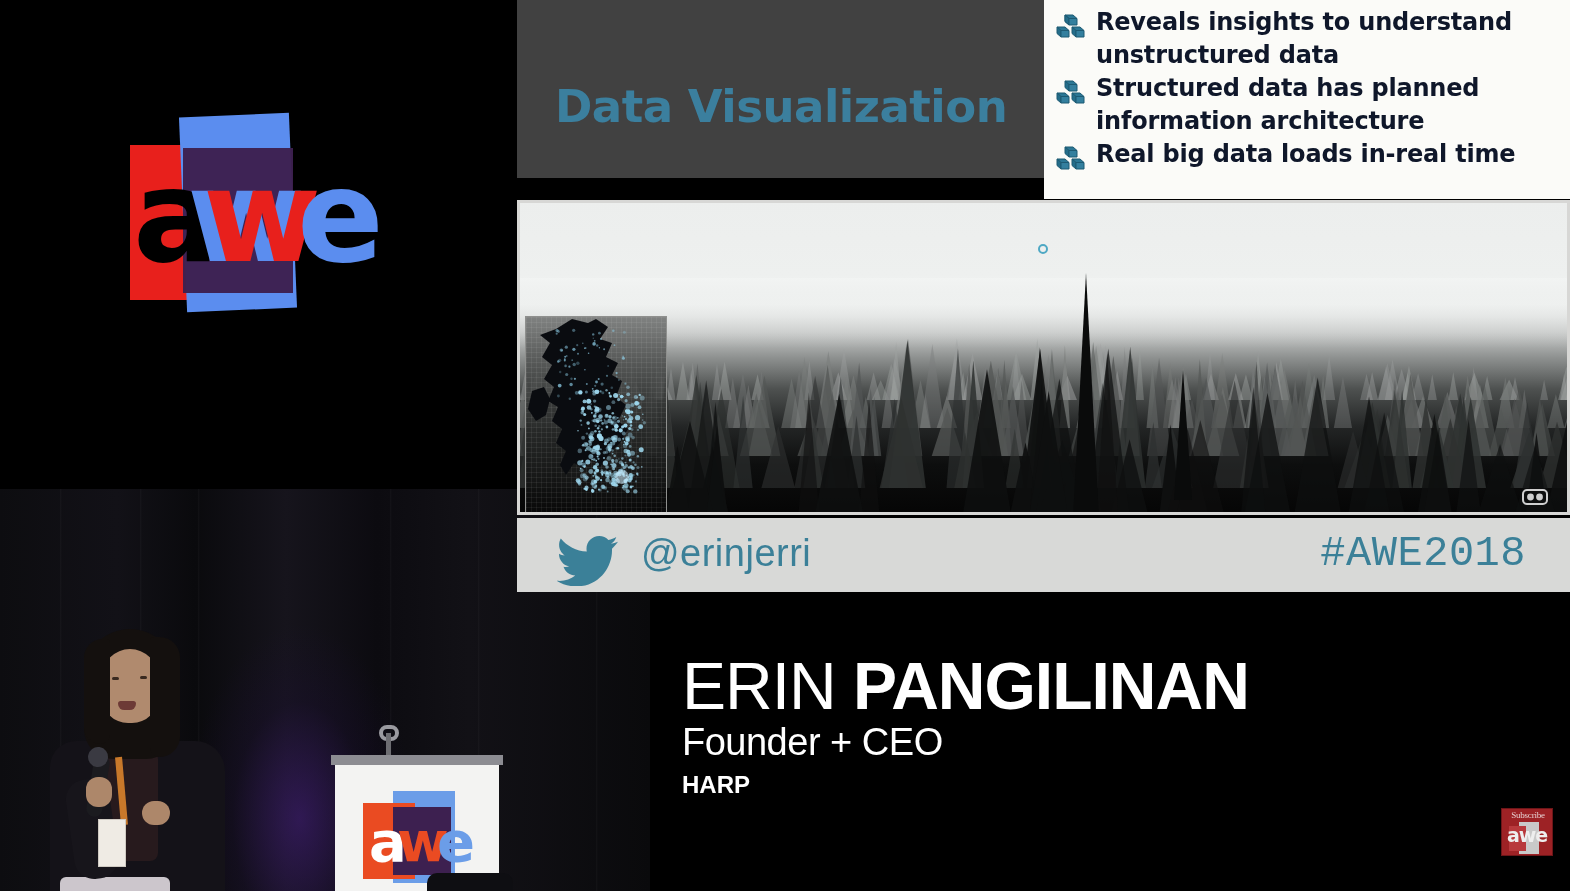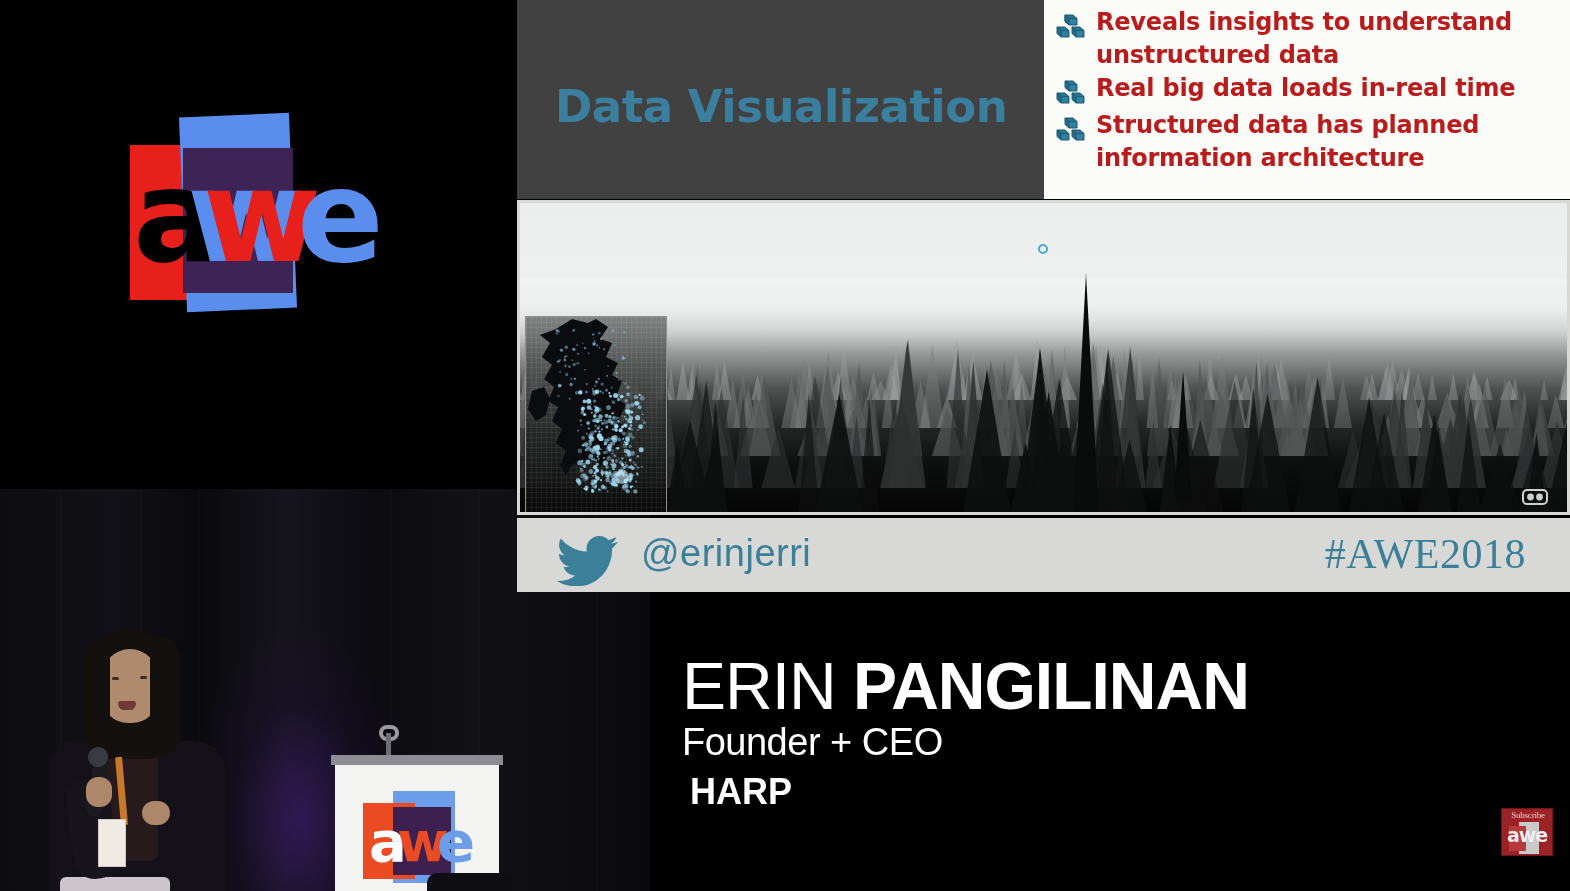--- a/index.html
+++ b/index.html
@@ -147,39 +147,39 @@
   .pl-e { position:absolute; left:72px; top:0; color:#6b9de8; }
   .podium-dark-obj {
     position:absolute; left:96px; top:118px; width:86px; height:22px;
     background:#0e0e12; border-radius:10px 10px 0 0;
   }
 
   
   .slide { position:absolute; left:517px; top:0; width:1053px; height:593px; }
   .slide-header { position:absolute; left:0; top:0; width:1053px; height:199px; }
   .slide-title-box {
-    position:absolute; left:0; top:0; width:527px; height:199px;
+    position:absolute; left:0; top:0; width:527px; height:178px;
     background:#414141;
   }
   .slide-title {
     position:absolute; left:38px; top:80px;
     font-family:"DejaVu Sans", sans-serif;
     font-size:45px; font-weight:bold; color:#3b7f9e; letter-spacing:-.5px;
   }
   .slide-bullets {
     position:absolute; left:527px; top:0; width:526px; height:199px;
     background:#fbfbf8; padding:6px 10px 0 8px;
   }
   .bullet-row {
     display:flex; align-items:flex-start; margin-bottom:0px;
   }
   .cube-icon { flex:0 0 auto; width:36px; height:30px; margin-top:7px; margin-right:8px; }
   .bullet-text {
     font-family:"DejaVu Sans", sans-serif;
-    font-size:24px; font-weight:bold; color:#b91c1c; line-height:33px;
+    font-size:24px; font-weight:bold; color:#0f172a; line-height:33px;
     letter-spacing:-.2px;
   }
 
   .viz { position:absolute; left:0; top:200px; width:1053px; height:315px; overflow:hidden; }
   .viz-sky {
     position:absolute; inset:0;
     background:linear-gradient(180deg,#eceeed 0%,#eef0ef 24%,#f4f6f5 33%,#c9cbca 42%,#8e9190 50%,#4e5150 60%,#232525 72%,#0d0e0e 84%,#050505 100%);
   }
   .viz-frame { position:absolute; inset:0; border:3px solid #d7d7d5; }
   .map-panel {
@@ -206,21 +206,21 @@
     background:#d8d9d7;
   }
   .twitter-bird { position:absolute; left:40px; top:16px; width:62px; height:48px; }
   .handle {
     position:absolute; left:124px; top:14px;
     font-family:Liberation Sans, sans-serif; font-size:38px;
     color:#3b8098; letter-spacing:.5px;
   }
   .hashtag {
     position:absolute; right:44px; top:12px;
-    font-family:Liberation Serif, serif; font-size:42px;
+    font-family:Liberation Mono, monospace; font-size:42px;
     color:#3b8098; letter-spacing:.5px;
   }
 
   
   .lower-third {
     position:absolute; left:650px; top:593px; width:920px; height:298px;
     background:#000;
   }
   .lt-name {
     position:absolute; left:32px; top:55px;
@@ -230,21 +230,21 @@
   .lt-name .first { font-weight:400; }
   .lt-name .last  { font-weight:700; }
   .lt-role {
     position:absolute; left:32px; top:128px;
     font-family:"Liberation Sans", sans-serif;
     font-size:38px; font-weight:400; color:#fff; letter-spacing:-.5px;
   }
   .lt-company {
     position:absolute; left:32px; top:178px;
     font-family:"Liberation Sans", sans-serif;
-    font-size:36px; font-weight:700; color:#fff; letter-spacing:0px;margin-left:8px;
+    font-size:24px; font-weight:700; color:#fff; letter-spacing:0px;
   }
 
   
   .subscribe {
     position:absolute; left:1501px; top:808px; width:52px; height:48px;
     background:#9d2225; border:1px solid #6d1518;
     cursor:pointer;
   }
   .sub-label {
     position:absolute; left:0; top:1px; width:52px; text-align:center;
@@ -366,40 +366,40 @@
                 <path d="M17 5.5 L25 5.5 L25 12 L17 12 Z" fill="#337f9e"></path>
                 <path d="M5 14 L13 14 L17 17.5 L9 17.5 Z"></path>
                 <path d="M5 14 L9 17.5 L9 24 L5 20.5 Z" fill="#246d8a"></path>
                 <path d="M9 17.5 L17 17.5 L17 24 L9 24 Z" fill="#337f9e"></path>
                 <path d="M20 14 L28 14 L32 17.5 L24 17.5 Z"></path>
                 <path d="M20 14 L24 17.5 L24 24 L20 20.5 Z" fill="#246d8a"></path>
                 <path d="M24 17.5 L32 17.5 L32 24 L24 24 Z" fill="#337f9e"></path>
               </g>
             </svg>
           </span>
-          <span class="bullet-text">Real big data loads in-real time</span>
+          <span class="bullet-text">Structured data has planned information architecture</span>
         </div>
 
         <div class="bullet-row">
           <span class="cube-icon">
             <svg viewBox="0 0 36 30" width="36" height="30" aria-hidden="true">
               <g fill="#2b7795" stroke="#1d5a73" stroke-width="1">
                 <path d="M13 2 L21 2 L25 5.5 L17 5.5 Z"></path>
                 <path d="M13 2 L17 5.5 L17 12 L13 8.5 Z" fill="#246d8a"></path>
                 <path d="M17 5.5 L25 5.5 L25 12 L17 12 Z" fill="#337f9e"></path>
                 <path d="M5 14 L13 14 L17 17.5 L9 17.5 Z"></path>
                 <path d="M5 14 L9 17.5 L9 24 L5 20.5 Z" fill="#246d8a"></path>
                 <path d="M9 17.5 L17 17.5 L17 24 L9 24 Z" fill="#337f9e"></path>
                 <path d="M20 14 L28 14 L32 17.5 L24 17.5 Z"></path>
                 <path d="M20 14 L24 17.5 L24 24 L20 20.5 Z" fill="#246d8a"></path>
                 <path d="M24 17.5 L32 17.5 L32 24 L24 24 Z" fill="#337f9e"></path>
               </g>
             </svg>
           </span>
-          <span class="bullet-text">Structured data has planned information architecture</span>
+          <span class="bullet-text">Real big data loads in-real time</span>
         </div>
 
       </div>
     </div>
 
     <div class="viz">
       <div class="viz-sky"></div>
 
       <svg id="trees" width="1053" height="315" style="position:absolute;left:0;top:0">
           <defs>

